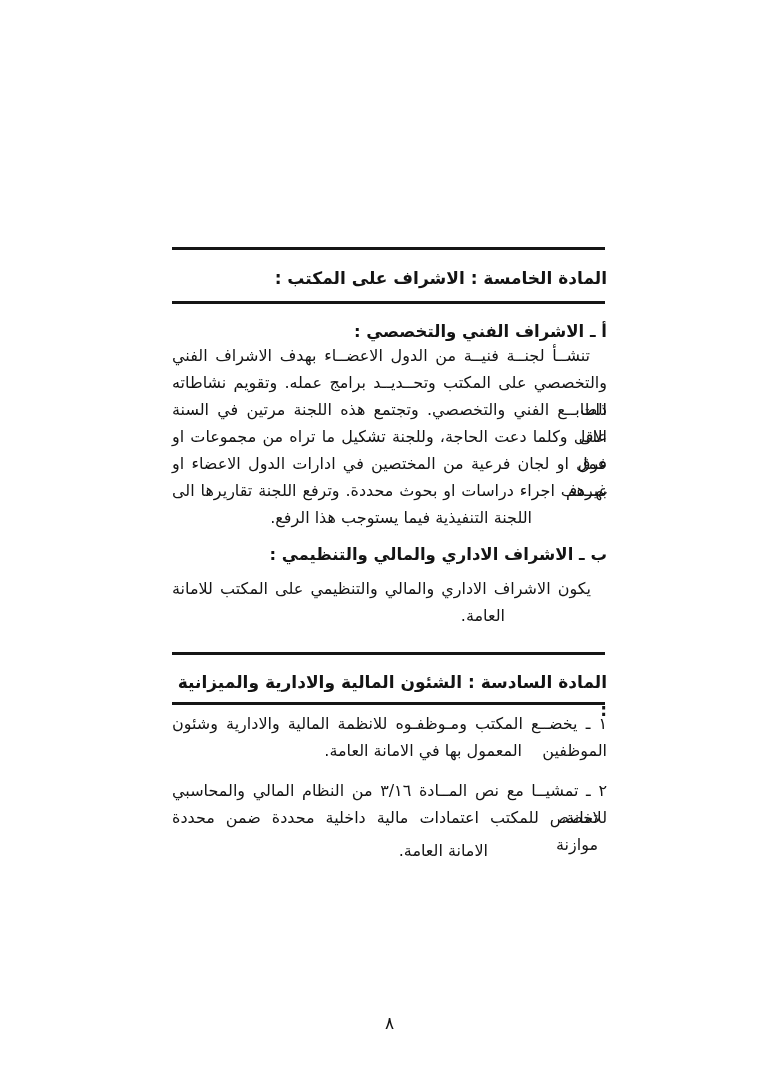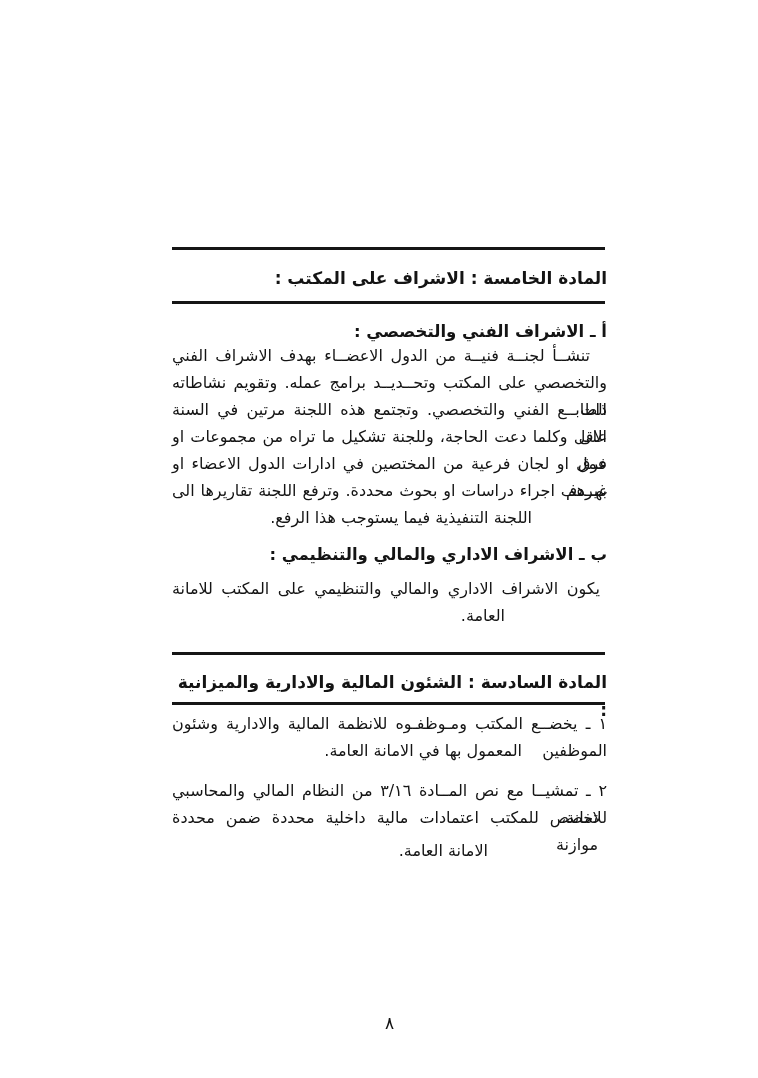--- a/index.html
+++ b/index.html
@@ -96,21 +96,21 @@
     <div class="bodyline lj">الطابــع الفني والتخصصي. وتجتمع هذه اللجنة مرتين في السنة على</div>
     <div class="bodyline lj">الاقل وكلما دعت الحاجة، وللجنة تشكيل ما تراه من مجموعات او فرق</div>
     <div class="bodyline lj">عمل او لجان فرعية من المختصين في ادارات الدول الاعضاء او غيرهم</div>
     <div class="bodyline lj">بهــدف اجراء دراسات او بحوث محددة. وترفع اللجنة تقاريرها الى</div>
     <div class="bodyline lr" style="margin-right:75px;">اللجنة التنفيذية فيما يستوجب هذا الرفع.</div>
   </div>
 
   <div class="rtl-block sub-heading" style="top:541px;">ب ـ الاشراف الاداري والمالي والتنظيمي :</div>
 
   <div class="rtl-block" style="top:575px;">
-    <div class="bodyline lj" style="margin-right:7px;">يكون الاشراف الاداري والمالي والتنظيمي على المكتب للامانة</div>
+    <div class="bodyline lj" style="margin-right:16px;">يكون الاشراف الاداري والمالي والتنظيمي على المكتب للامانة</div>
     <div class="bodyline lr" style="margin-right:102px;">العامة.</div>
   </div>
 
   <div class="rule" style="top:652px;"></div>
   <div class="rtl-block article-title" style="top:668px;">المادة السادسة : الشئون المالية والادارية والميزانية :</div>
   <div class="rule" style="top:702px;"></div>
 
   <div class="rtl-block" style="top:710px;">
     <div class="bodyline lj">١ ـ يخضــع المكتب ومـوظفـوه للانظمة المالية والادارية وشئون الموظفين</div>
     <div class="bodyline lr" style="margin-right:85px;">المعمول بها في الامانة العامة.</div>

